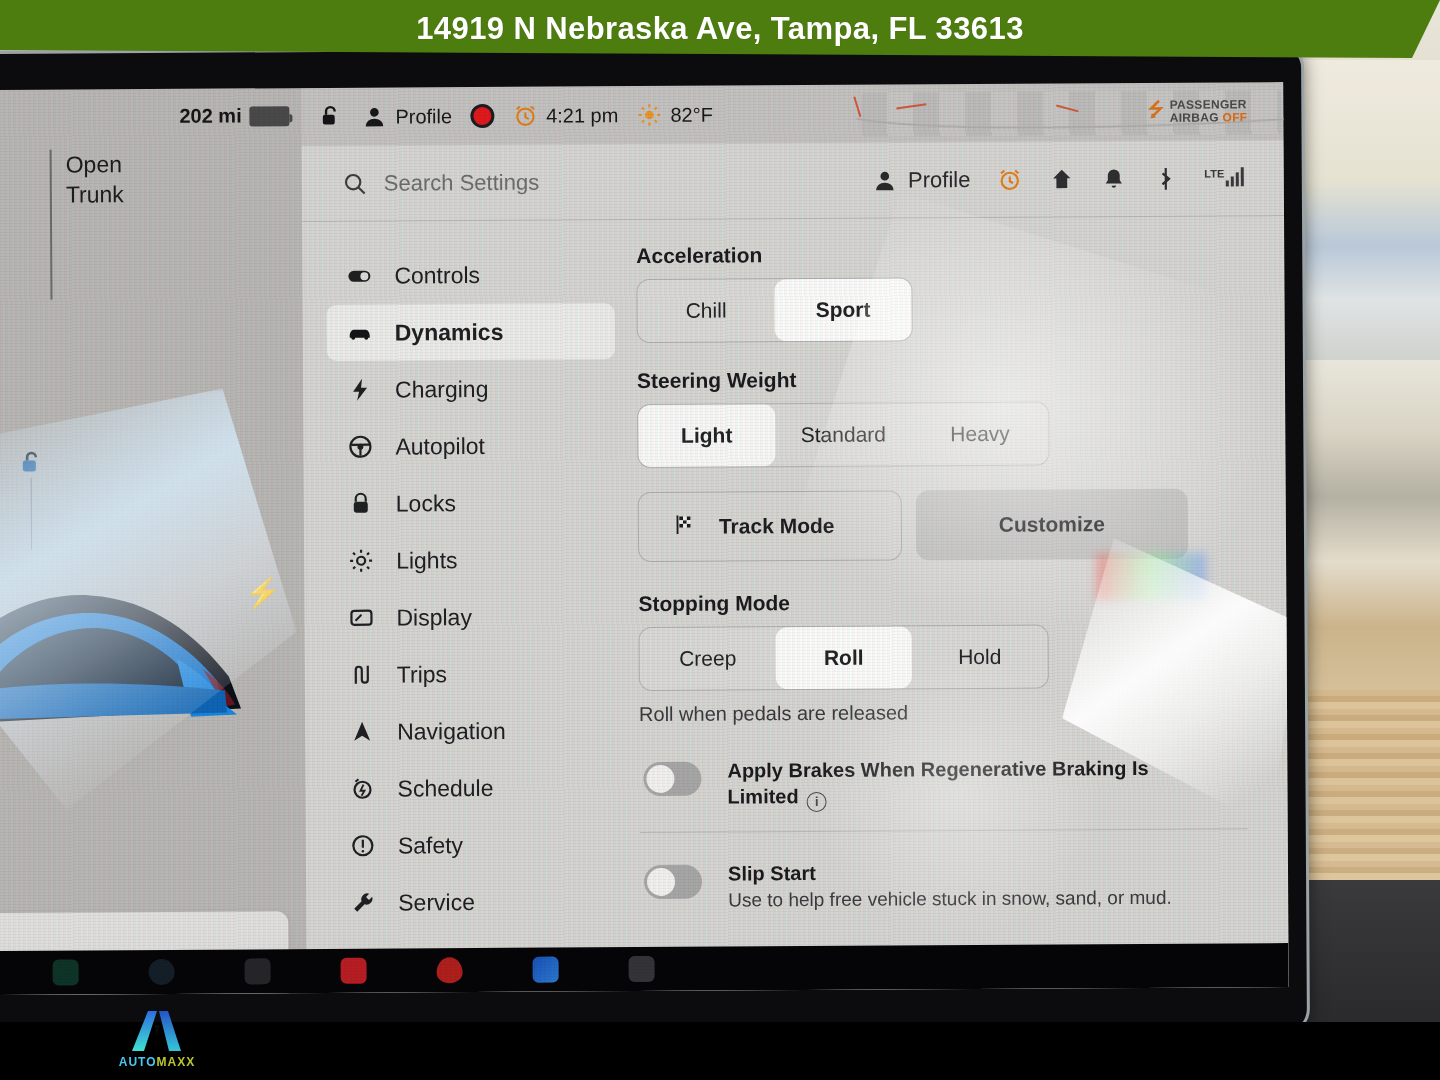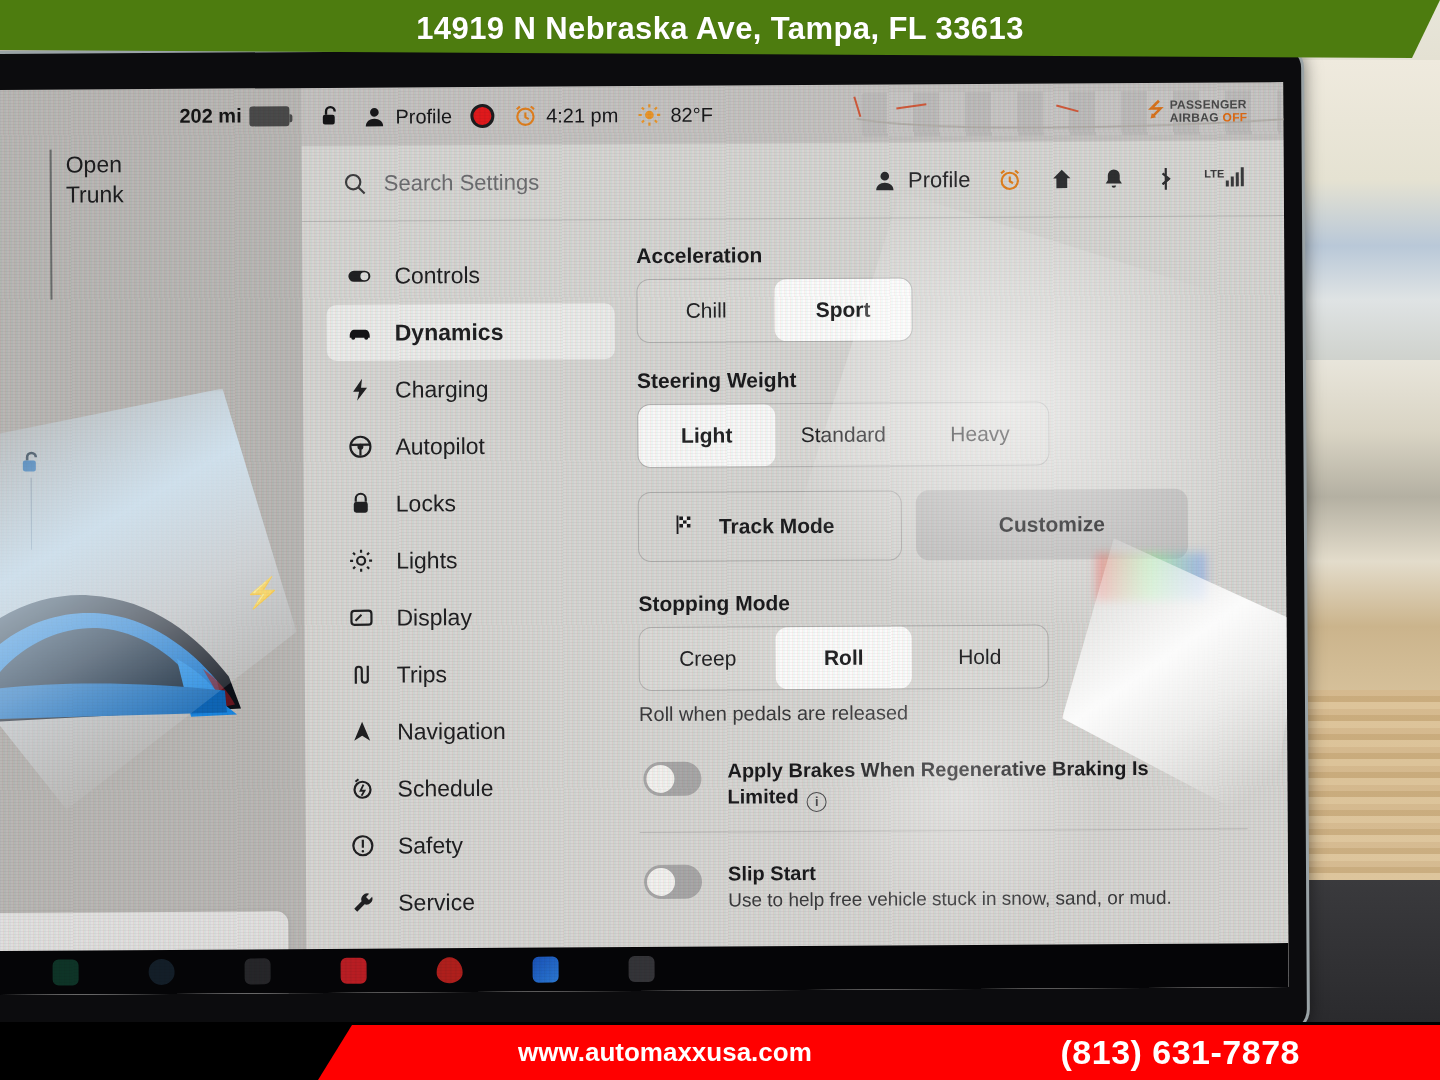--- a/index.html
+++ b/index.html
@@ -626,19 +626,35 @@
       <div class="glare-b"></div>
       <div class="glare-d"></div>
     </div>
   </div>
 
   <div class="banner-top">
     <span>14919 N Nebraska Ave, Tampa, FL 33613</span>
   </div>
 
   <div class="banner-bot">
-    <div class="banner-bot-red">
-      <span class="bb-url">www.automaxxusa.com</span>
-      <span class="bb-phone">(813) 631-7878</span>
+    <div class="logo">
+      <svg class="logo-mark" viewBox="0 0 62 44">
+        <defs>
+          <linearGradient id="lg1" x1="0" y1="0" x2="0" y2="1">
+            <stop offset="0%" stop-color="#2d6fe0"></stop>
+              <stop offset="100%" stop-color="#3fe0d0"></stop>
+          </linearGradient>
+          <linearGradient id="lg2" x1="0" y1="0" x2="0" y2="1">
+            <stop offset="0%" stop-color="#2555c8"></stop>
+              <stop offset="100%" stop-color="#35c6d8"></stop>
+          </linearGradient>
+        </defs>
+        <path d="M22 2 L31 2 L18 42 L6 42 Z" fill="url(#lg1)"></path>
+        <path d="M33 2 L42 2 L55 42 L43 42 Z" fill="url(#lg2)"></path>
+        <path d="M28 16 L34 16 L31 26 Z" fill="#0a0a0a"></path>
+      </svg>
+      <div class="logo-text">
+        <span class="lt-auto">AUTO</span><span class="lt-maxx">MAXX</span>
+      </div>
     </div>
   </div>
 
 </div>
 
 </body></html>

